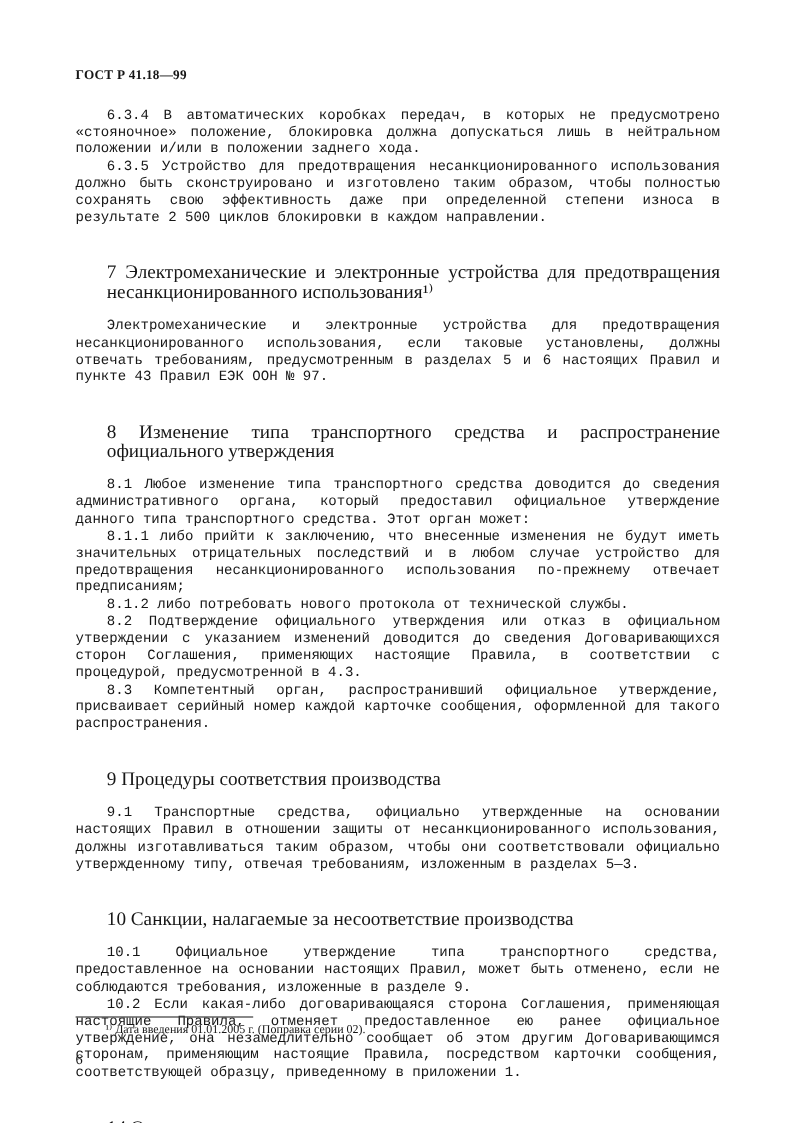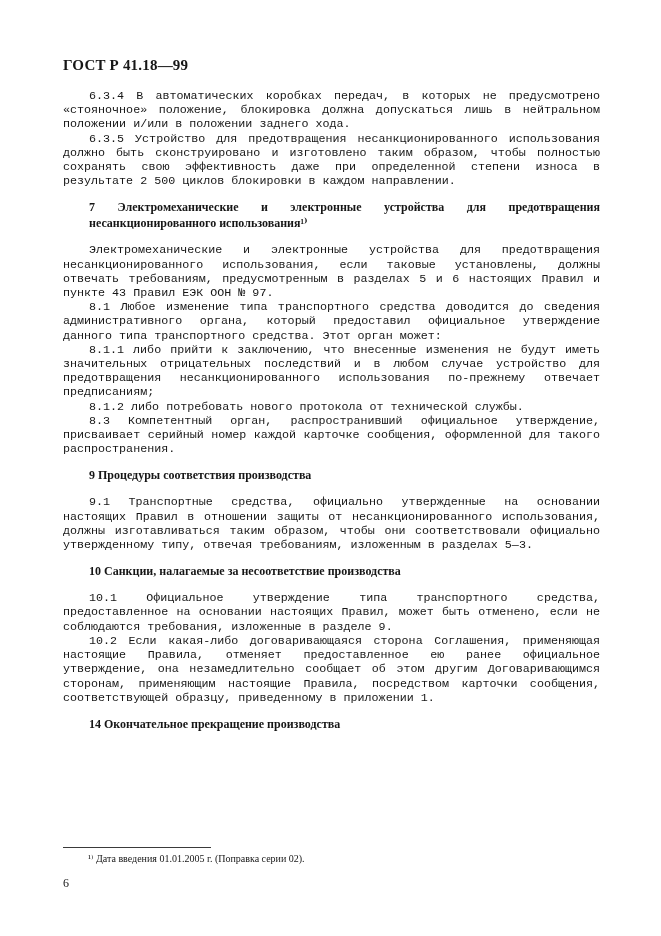--- a/index.html
+++ b/index.html
@@ -15,43 +15,43 @@
     position: relative;
     width: 661px;
     height: 936px;
     background: #ffffff;
     overflow: hidden;
   }
   .doc-header {
     position: absolute;
     top: 57px;
     left: 63px;
-    font-size: 15px;
+    font-size: 11px;
     font-weight: bold;
     letter-spacing: 0.2px;
   }
   .content {
     position: absolute;
     top: 89px;
     left: 63px;
     width: 537px;
     font-size: 11.7px;
     line-height: 14.2px;
     text-align: justify;
   }
   .para {
     text-indent: 26px;
     margin: 0;
     font-family: Liberation Mono, monospace;
   }
   .heading {
-    font-size: 12px;
-    font-weight: bold;
+    font-size: 16px;
+    font-weight: normal;
     line-height: 16px;
-    margin: 11px 0 12px 26px;
+    margin: 32px 0 12px 26px;
     text-align: justify;
   }
   .footnote-area {
     position: absolute;
     left: 63px;
     top: 847px;
     width: 537px;
   }
   .footnote-rule {
     width: 148px;
@@ -78,23 +78,25 @@
 
   <div class="doc-header">
     <span>ГОСТ Р 41.18—99</span>
   </div>
 
   <div class="content">
     <p class="para">6.3.4 В автоматических коробках передач, в которых не предусмотрено «стояночное» положение, блокировка должна допускаться лишь в нейтральном положении и/или в положении заднего хода.</p>
     <p class="para">6.3.5 Устройство для предотвращения несанкционированного использования должно быть сконструировано и изготовлено таким образом, чтобы полностью сохранять свою эффективность даже при определенной степени износа в результате 2 500 циклов блокировки в каждом направлении.</p>
     <h2 class="heading">7 Электромеханические и электронные устройства для предотвращения несанкционированного использования¹⁾</h2>
     <p class="para">Электромеханические и электронные устройства для предотвращения несанкционированного использования, если таковые установлены, должны отвечать требованиям, предусмотренным в разделах 5 и 6 настоящих Правил и пункте 43 Правил ЕЭК ООН № 97.</p>
+    <h2 class="heading">8 Изменение типа транспортного средства и распространение официального утверждения</h2>
     <p class="para">8.1 Любое изменение типа транспортного средства доводится до сведения административного органа, который предоставил официальное утверждение данного типа транспортного средства. Этот орган может:</p>
     <p class="para">8.1.1 либо прийти к заключению, что внесенные изменения не будут иметь значительных отрицательных последствий и в любом случае устройство для предотвращения несанкционированного использования по-прежнему отвечает предписаниям;</p>
     <p class="para">8.1.2 либо потребовать нового протокола от технической службы.</p>
+    <p class="para">8.2 Подтверждение официального утверждения или отказ в официальном утверждении с указанием изменений доводится до сведения Договаривающихся сторон Соглашения, применяющих настоящие Правила, в соответствии с процедурой, предусмотренной в 4.3.</p>
     <p class="para">8.3 Компетентный орган, распространивший официальное утверждение, присваивает серийный номер каждой карточке сообщения, оформленной для такого распространения.</p>
     <h2 class="heading">9 Процедуры соответствия производства</h2>
     <p class="para">9.1 Транспортные средства, официально утвержденные на основании настоящих Правил в отношении защиты от несанкционированного использования, должны изготавливаться таким образом, чтобы они соответствовали официально утвержденному типу, отвечая требованиям, изложенным в разделах 5—3.</p>
     <h2 class="heading">10 Санкции, налагаемые за несоответствие производства</h2>
     <p class="para">10.1 Официальное утверждение типа транспортного средства, предоставленное на основании настоящих Правил, может быть отменено, если не соблюдаются требования, изложенные в разделе 9.</p>
     <p class="para">10.2 Если какая-либо договаривающаяся сторона Соглашения, применяющая настоящие Правила, отменяет предоставленное ею ранее официальное утверждение, она незамедлительно сообщает об этом другим Договаривающимся сторонам, применяющим настоящие Правила, посредством карточки сообщения, соответствующей образцу, приведенному в приложении 1.</p>
     <h2 class="heading">14 Окончательное прекращение производства</h2>
   </div>
 
   <div class="footnote-area">

